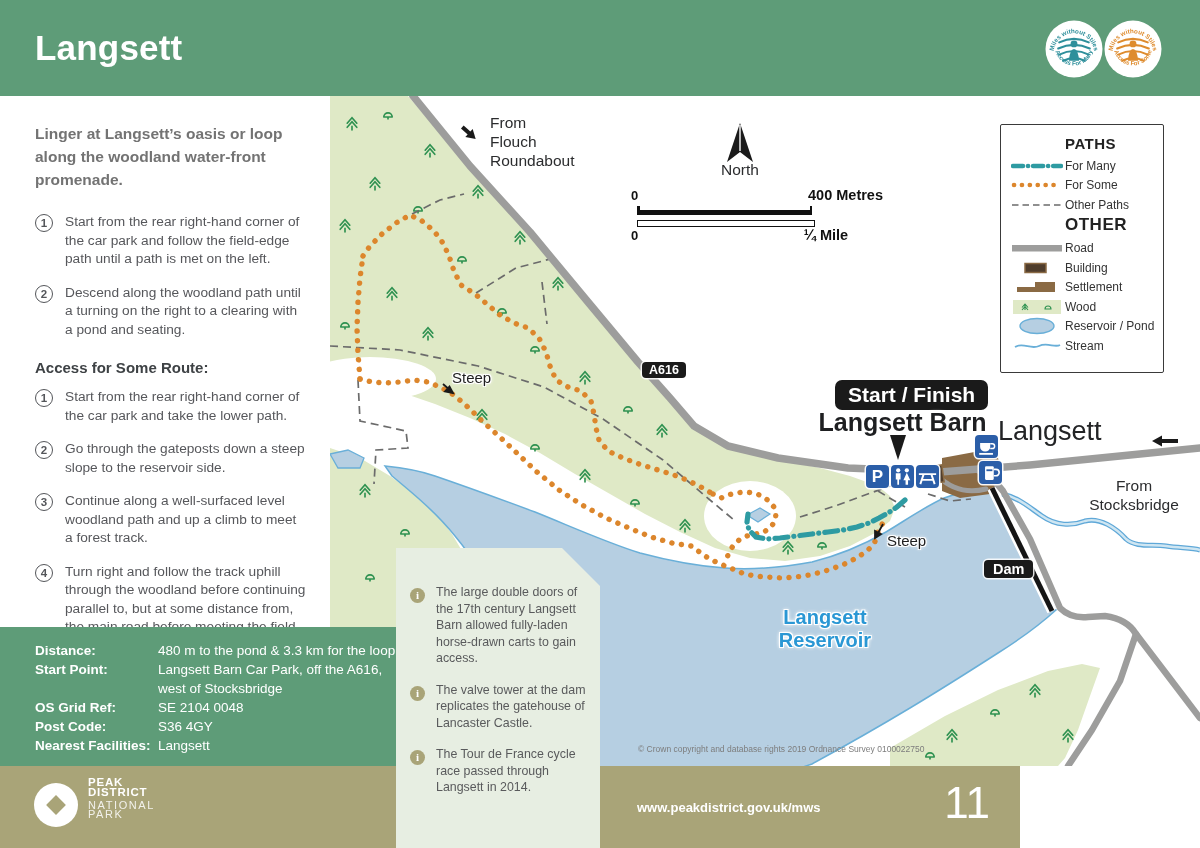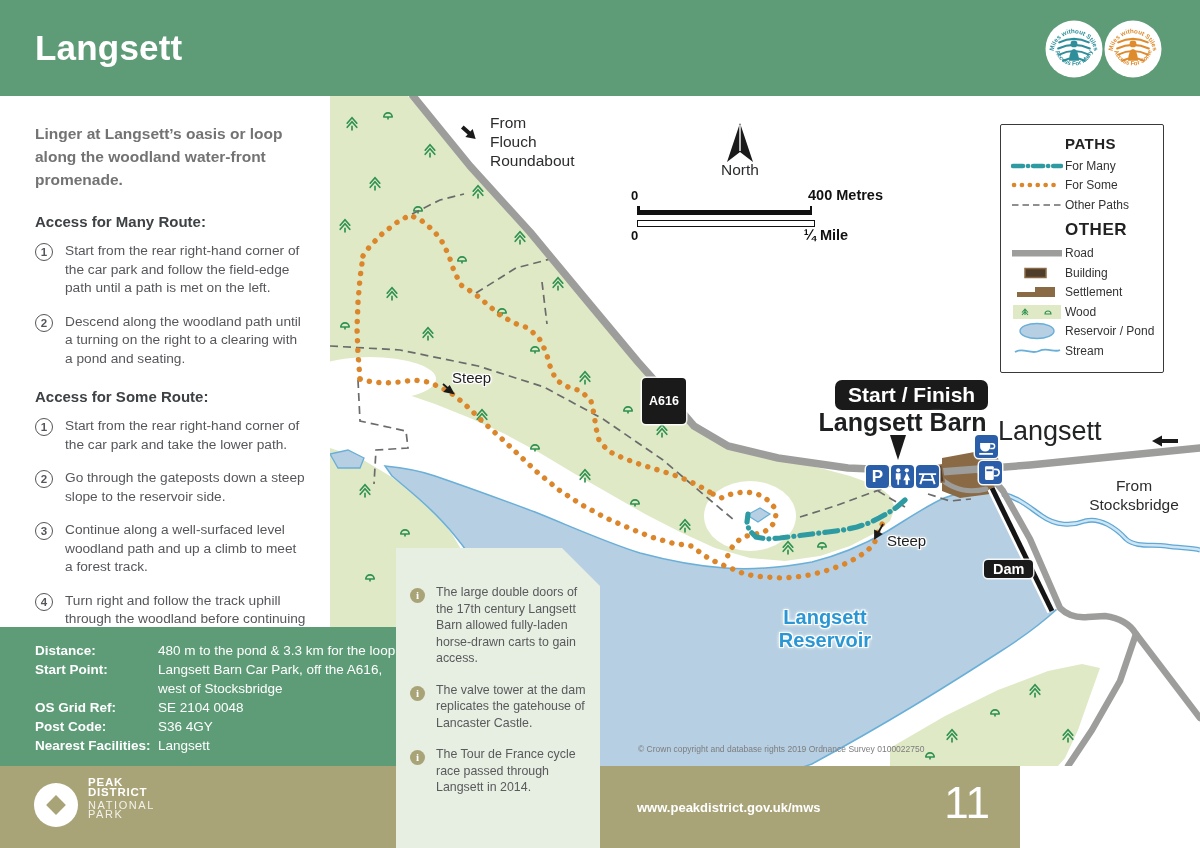--- a/index.html
+++ b/index.html
@@ -48,21 +48,21 @@
   #lbl-north { font-size:15.5px; margin-top:-2px;}
   #scale { position:absolute; left:305px; top:90px; width:250px; z-index:2; }
   .scale-num { position:absolute; font-size:13px; font-weight:bold; color:#111; }
   .scale-txt { position:absolute; font-size:14.5px; font-weight:bold; color:#111; }
   #bar-m { position:absolute; left:2px; top:24px; width:175px; height:5px; background:#111; }
   #bar-m::before,#bar-m::after { content:""; position:absolute; top:-4px; width:2.5px; height:9px; background:#111; }
   #bar-m::before{ left:0;} #bar-m::after{ right:0;}
   #bar-mi { position:absolute; left:2px; top:34px; width:178px; height:7px; background:#fff; border:1.8px solid #111; }
   .roadbadge { position:absolute; background:#1A1A1A; color:#fff; font-weight:bold; border-radius:4px; z-index:2;
     box-shadow:0 0 0 1.5px rgba(255,255,255,.85); }
-  #lbl-a616 { left:312px; top:282px; font-size:12.5px; padding:16px 7px; }
+  #lbl-a616 { left:312px; top:266px; font-size:12.5px; padding:1px 7px; }
   #lbl-dam { left:654px; top:464px; font-size:14.5px; padding:1px 9px; }
   #lbl-startfinish { position:absolute; left:505px; top:284px; background:#1A1A1A; color:#fff; font-size:21px; font-weight:bold;
     padding:3px 13px; border-radius:7px; z-index:3; box-shadow:0 0 0 2px rgba(255,255,255,.9);}
   #lbl-barn { position:absolute; left:480px; top:312px; width:185px; text-align:center; font-size:25px; font-weight:800; color:#1E1F21; z-index:3;}
   #lbl-langsett { position:absolute; left:668px; top:320px; font-size:27px; color:#232426; z-index:3; }
   #stocksbridge-group { position:absolute; left:748px; top:338px; width:112px; text-align:center; z-index:2;}
   #stocks-arrow { margin-left:62px; }
   #lbl-stocksbridge { font-size:15.5px; line-height:19px; margin-top:24px; }
   .steep { position:absolute; font-size:15px; color:#1E1E1E; z-index:3; }
   #lbl-reservoir { position:absolute; left:438px; top:510px; width:114px; text-align:center; font-size:20px; font-weight:bold;
@@ -73,21 +73,21 @@
   .fic { position:absolute; width:23px; height:23px; background:#2B5EA8; border-radius:4px;
     box-shadow:0 0 0 1.5px rgba(255,255,255,.95); z-index:3; display:flex; align-items:center; justify-content:center;}
   .fic svg { display:block; }
   .fic.parking { color:#fff; font-size:17px; font-weight:bold; }
 
   
   #legend { position:absolute; left:670px; top:28px; width:164px; height:249px; background:#fff;
     border:1.6px solid #3A3A3A; border-radius:2px; z-index:4; padding:8px 0 0 8px; }
   .lg-title { margin-left:56px; font-weight:bold; color:#222; }
   .lg-title.paths { font-size:15px; margin-top:2px; margin-bottom:4px; letter-spacing:.5px;}
-  .lg-title.other { font-size:17px; margin-top:5px; margin-bottom:4px; letter-spacing:.5px;}
+  .lg-title.other { font-size:17px; margin-bottom:4px; letter-spacing:.5px;}
   .lg-row { display:flex; align-items:center; height:19.5px; }
   .lg-swatch { flex:0 0 56px; display:flex; justify-content:center; align-items:center; }
   .lg-label { font-size:12px; color:#333; }
 
   
   #callout { position:absolute; left:396px; top:548px; width:204px; height:300px; background:#E7EEE2; z-index:5;
     clip-path:polygon(0 0, 166px 0, 204px 38px, 204px 300px, 0 300px); padding:36px 12px 0 14px; }
   .c-item { display:flex; margin-bottom:15px; }
   .c-icon { flex:0 0 26px; padding-top:1px;}
   .c-icon span { display:inline-block; width:15px; height:15px; background:#A9A478; border-radius:50%; color:#fff;
@@ -416,21 +416,20 @@
       <circle cx="28.5" cy="23.5" r="3.4" fill="#DE8B2D"></circle>
       <path d="M23.5,40 Q24.5,28.5 28.5,28.5 Q32.5,28.5 33.5,40 Z" fill="#DE8B2D"></path>
       <text font-size="6.2" font-weight="bold" fill="#DE8B2D"><textPath href="#arcT1" startOffset="50%" text-anchor="middle">Miles without Stiles</textPath></text>
       <text font-size="6" font-weight="bold" fill="#DE8B2D"><textPath href="#arcB1" startOffset="50%" text-anchor="middle">Access For Some</textPath></text>
     </svg>
   </div>
 
   <div id="sidebar">
     <div class="intro">Linger at Langsett’s oasis or loop along the woodland water-front promenade.</div>
 
-    <div class="route-heading">Access for Many Route:</div>
     <div class="step">
       <div class="step-num"><span>1</span></div>
       <div class="step-text">Start from the rear right-hand corner of the car park and follow the field-edge path until a path is met on the left.</div>
     </div>
     <div class="step">
       <div class="step-num"><span>2</span></div>
       <div class="step-text">Descend along the woodland path until a turning on the right to a clearing with a pond and seating.</div>
     </div>
 
     <div class="route-heading">Access for Some Route:</div>

